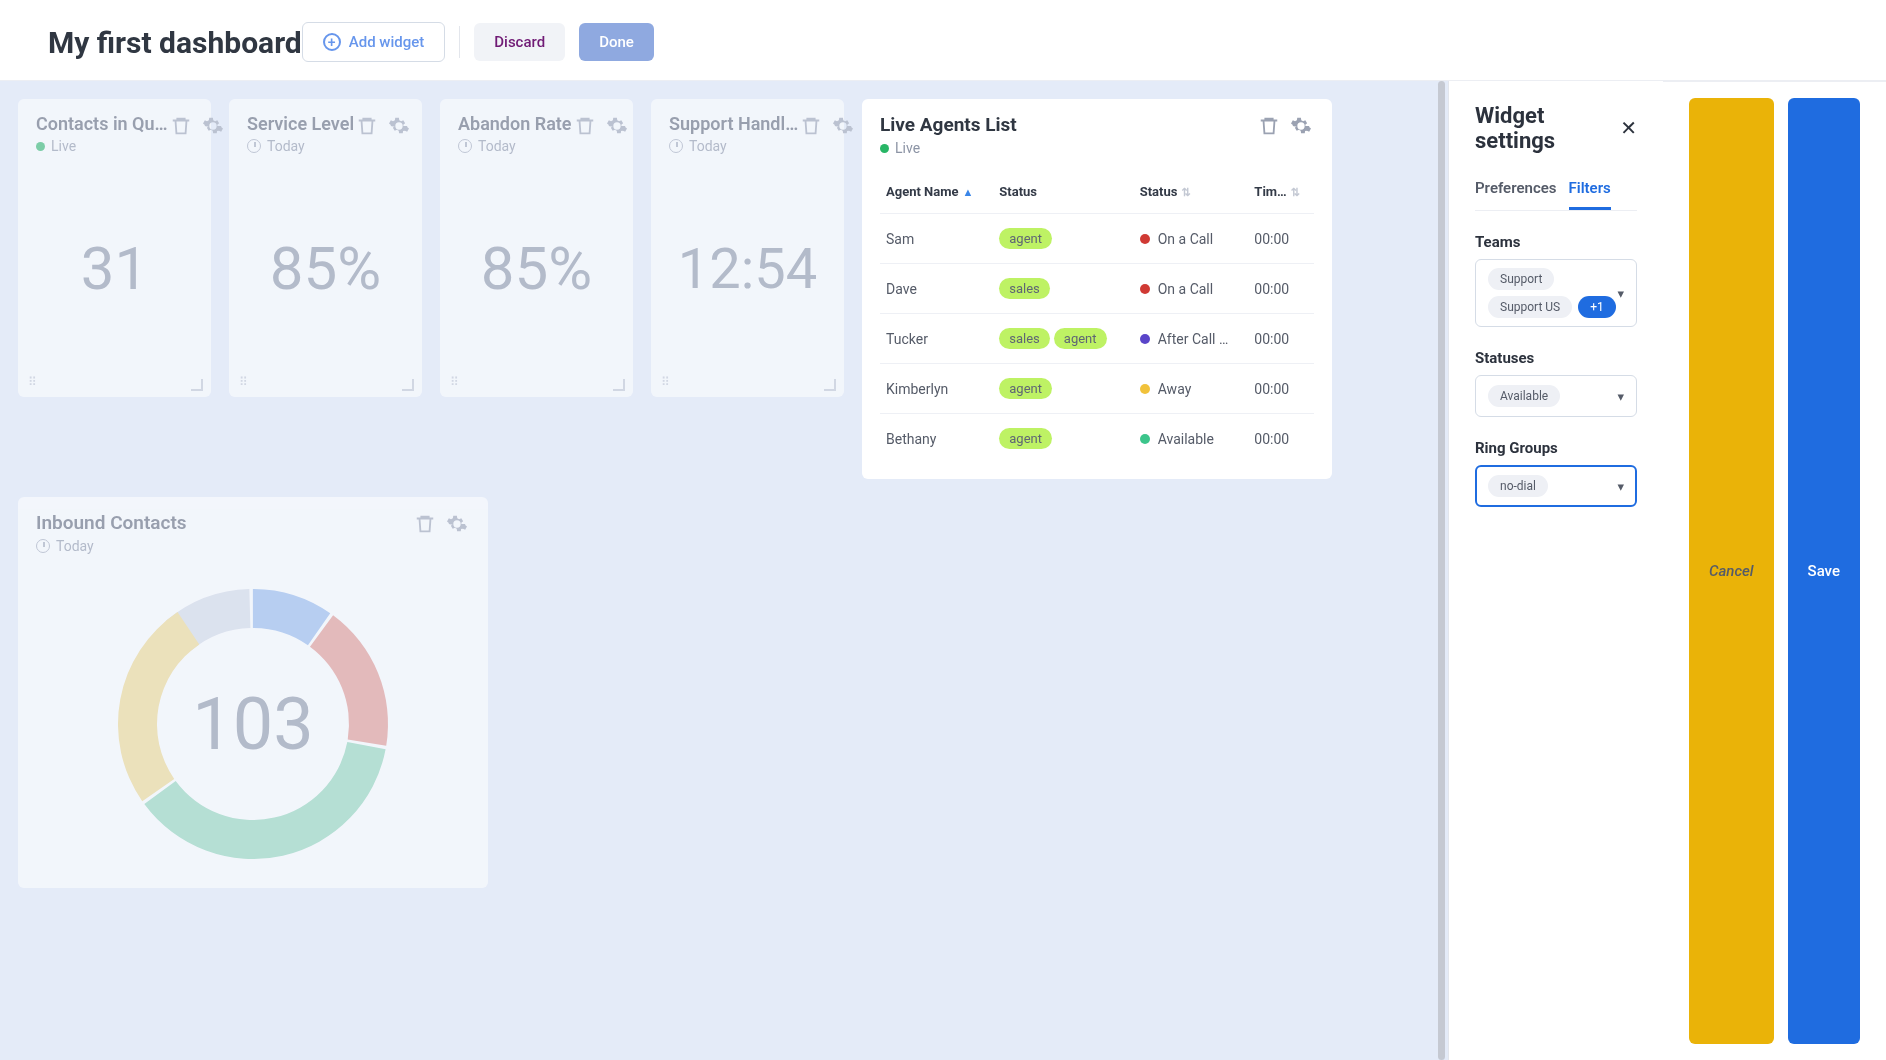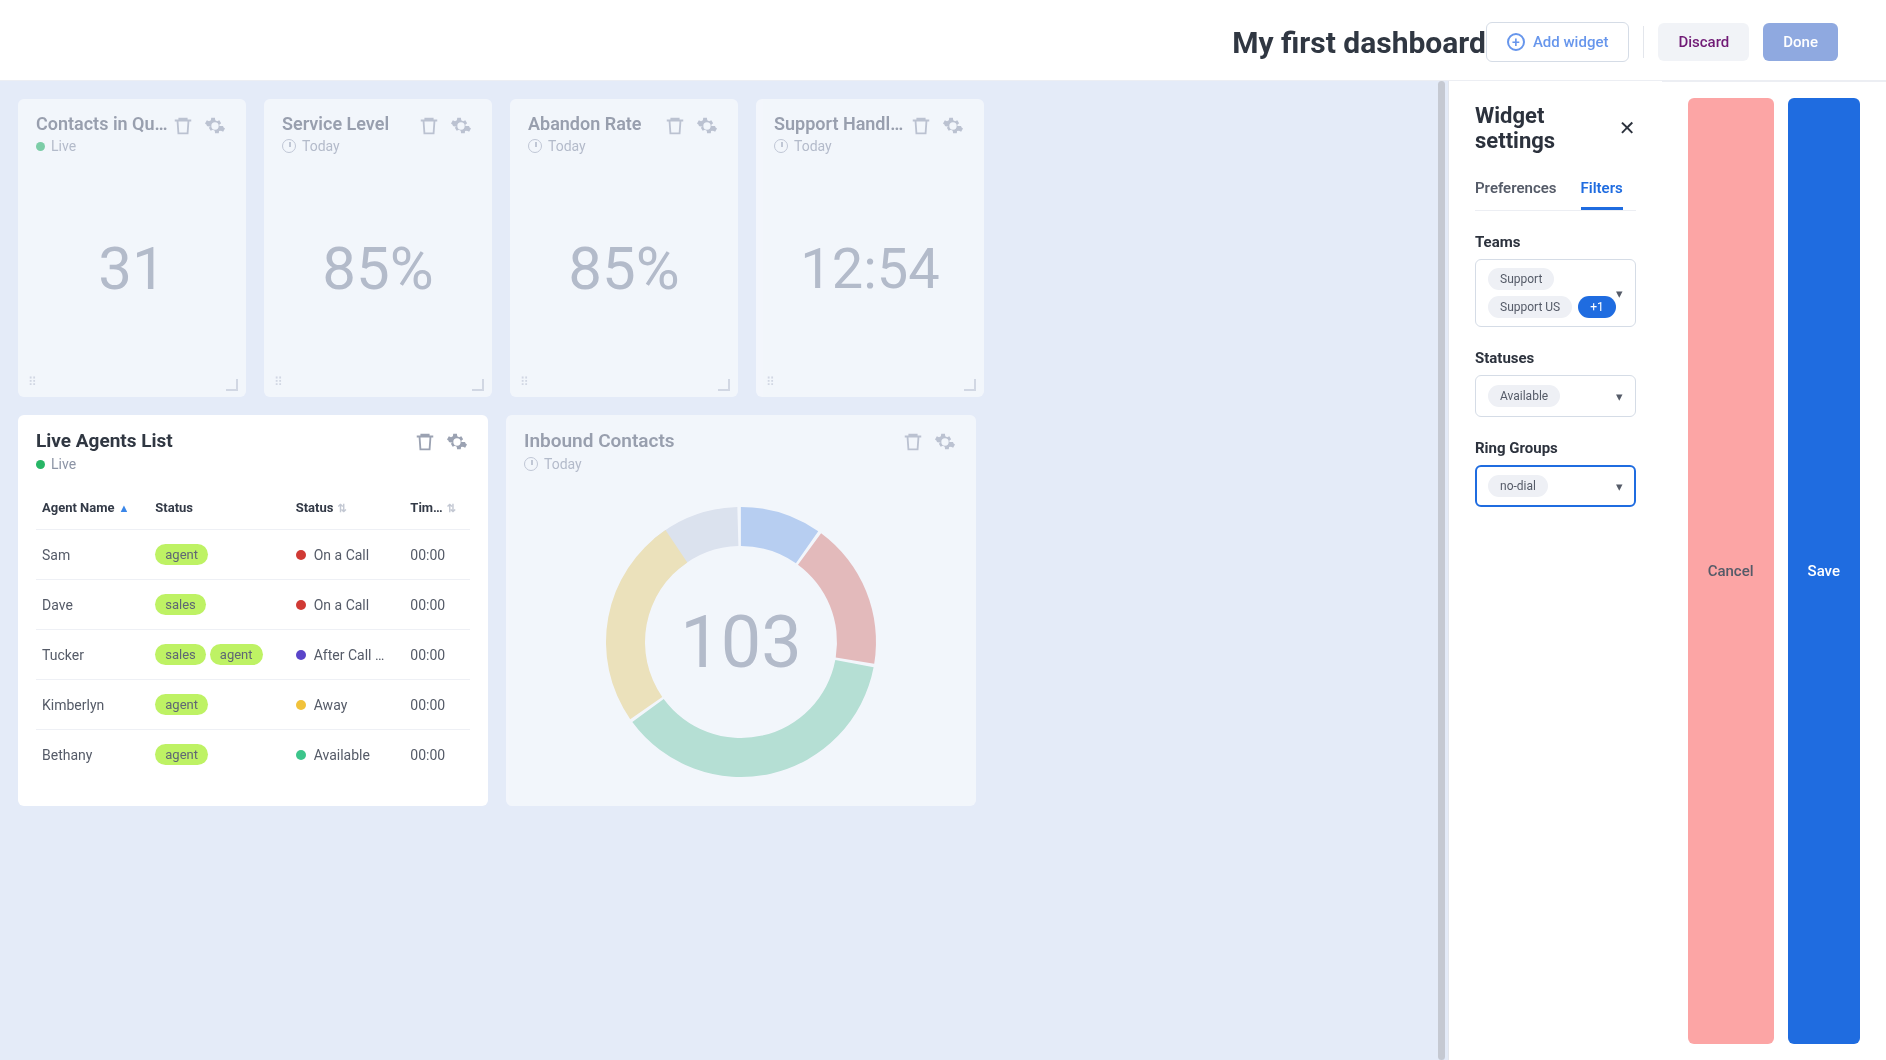--- a/index.html
+++ b/index.html
@@ -1,42 +1,42 @@
 <!DOCTYPE html>
 <html><head>
 <meta charset="utf-8">
 <style>
 * { margin: 0; padding: 0; box-sizing: border-box; font-family: -apple-system, BlinkMacSystemFont, "Segoe UI", Roboto, sans-serif; }
 body { background: #fff; color: #303742; overflow: hidden; }
 
 .app { display: flex; flex-direction: column; height: 100vh; }
 
-.topbar { display: flex; align-items: center; justify-content: flex-end; padding: 22px 48px 18px 48px; border-bottom: 1px solid #eceef3; }
+.topbar { display: flex; align-items: center; justify-content: flex-start; padding: 22px 48px 18px 48px; border-bottom: 1px solid #eceef3; }
 .topbar h1 { font-size: 30px; font-weight: 700; color: #303742; }
 .topbar .actions { display: flex; align-items: center; gap: 14px; }
 
 .btn { display: inline-flex; align-items: center; gap: 8px; padding: 10px 20px; font-size: 15px; font-weight: 500; border-radius: 6px; border: none; cursor: pointer; }
 .btn.add-widget { color: #6796ec; background: #fff; border: 1px solid #d5dce6; }
 .btn.discard { color: #701a75; background: #f1f3f7; }
 .btn.done { color: #fff; background: #8fa9e0; }
-.btn.cancel { color: #555b68; background: #fca5a5; }
+.btn.cancel { color: #555b68; background: #eab308; font-style: italic; }
 .btn.save { color: #fff; background: #1f6ce0; }
 
 .plus-icon { width: 18px; height: 18px; border: 2px solid #6796ec; border-radius: 50%; display: inline-flex; align-items: center; justify-content: center; font-size: 14px; line-height: 1; color: #6796ec; }
 
 .divider { width: 1px; height: 32px; background: #e3e6ec; }
 
 .body { flex: 1; display: flex; overflow: hidden; }
 
 .canvas { flex: 1; background: #e4ebf8; padding: 18px; display: flex; flex-wrap: wrap; gap: 18px; align-content: flex-start; position: relative; }
 .canvas::after { content: ""; position: absolute; right: 3px; top: 0; bottom: 0; width: 7px; background: #c5c9d2; border-radius: 4px; }
 
 .widget { background: #fff; border-radius: 6px; padding: 14px 18px 14px 18px; position: relative; display: flex; flex-direction: column; }
 .widget.dim { opacity: 0.55; }
-.widget.small { width: 228px; height: 298px; }
+.widget.small { width: 193px; height: 298px; }
 .widget.medium { width: 470px; min-height: 380px; }
 
 .widget-header { display: flex; justify-content: space-between; align-items: flex-start; }
 .widget-title { font-size: 18px; font-weight: 600; color: #5b6272; white-space: nowrap; overflow: hidden; text-overflow: ellipsis; max-width: 150px; }
 .widget-title.big { max-width: 320px; font-size: 19px; color: #303742; font-weight: 700; }
 .widget-sub { display: flex; align-items: center; gap: 6px; font-size: 14px; color: #8c94a5; margin-top: 4px; }
 .live-dot { width: 9px; height: 9px; border-radius: 50%; background: #28b666; display: inline-block; }
 
 .widget-actions { display: flex; gap: 6px; }
 .icon-btn { width: 26px; height: 26px; display: inline-flex; align-items: center; justify-content: center; color: #9ba2b2; cursor: pointer; }
@@ -64,21 +64,21 @@
 
 .donut-wrap { flex: 1; display: flex; align-items: center; justify-content: center; position: relative; margin-top: 20px; }
 .donut-center { position: absolute; font-size: 72px; color: #8c94a5; font-weight: 400; }
 
 .sidepanel { width: 438px; min-width: 438px; border-left: 1px solid #e3e6ec; display: flex; flex-direction: row; background: #fff; }
 .sidepanel-inner { flex: 1; padding: 22px 26px 0 26px; overflow: auto; }
 .sidepanel h2 { font-size: 22px; font-weight: 700; color: #2c323d; }
 .sidepanel-header { display: flex; justify-content: space-between; align-items: center; }
 .close-x { font-size: 20px; cursor: pointer; color: #2c323d; }
 
-.tabs { display: flex; gap: 24px; margin-top: 20px; border-bottom: 1px solid #eceef3; text-align: right; }
+.tabs { display: flex; gap: 12px; margin-top: 20px; border-bottom: 1px solid #eceef3; text-align: right; }
 .tab { padding: 6px 0 10px 0; font-size: 15px; font-weight: 600; color: #555b68; cursor: pointer; border-bottom: 3px solid transparent; }
 .tab.active { color: #1f6ce0; border-bottom-color: #1f6ce0; }
 
 .field { margin-top: 22px; }
 .field-label { font-size: 15px; font-weight: 700; color: #2c323d; margin-bottom: 8px; }
 .select { border: 1px solid #d5dce6; border-radius: 6px; padding: 8px 12px; display: flex; align-items: center; justify-content: space-between; cursor: pointer; min-height: 42px; }
 .select.focused { border: 2px solid #1f6ce0; padding: 7px 11px; }
 .chips { display: flex; gap: 6px; flex-wrap: wrap; }
 .chip { background: #eef0f5; border-radius: 14px; padding: 4px 12px; font-size: 12px; color: #555b68; }
 .chip.blue { background: #1f6ce0; color: #fff; }

